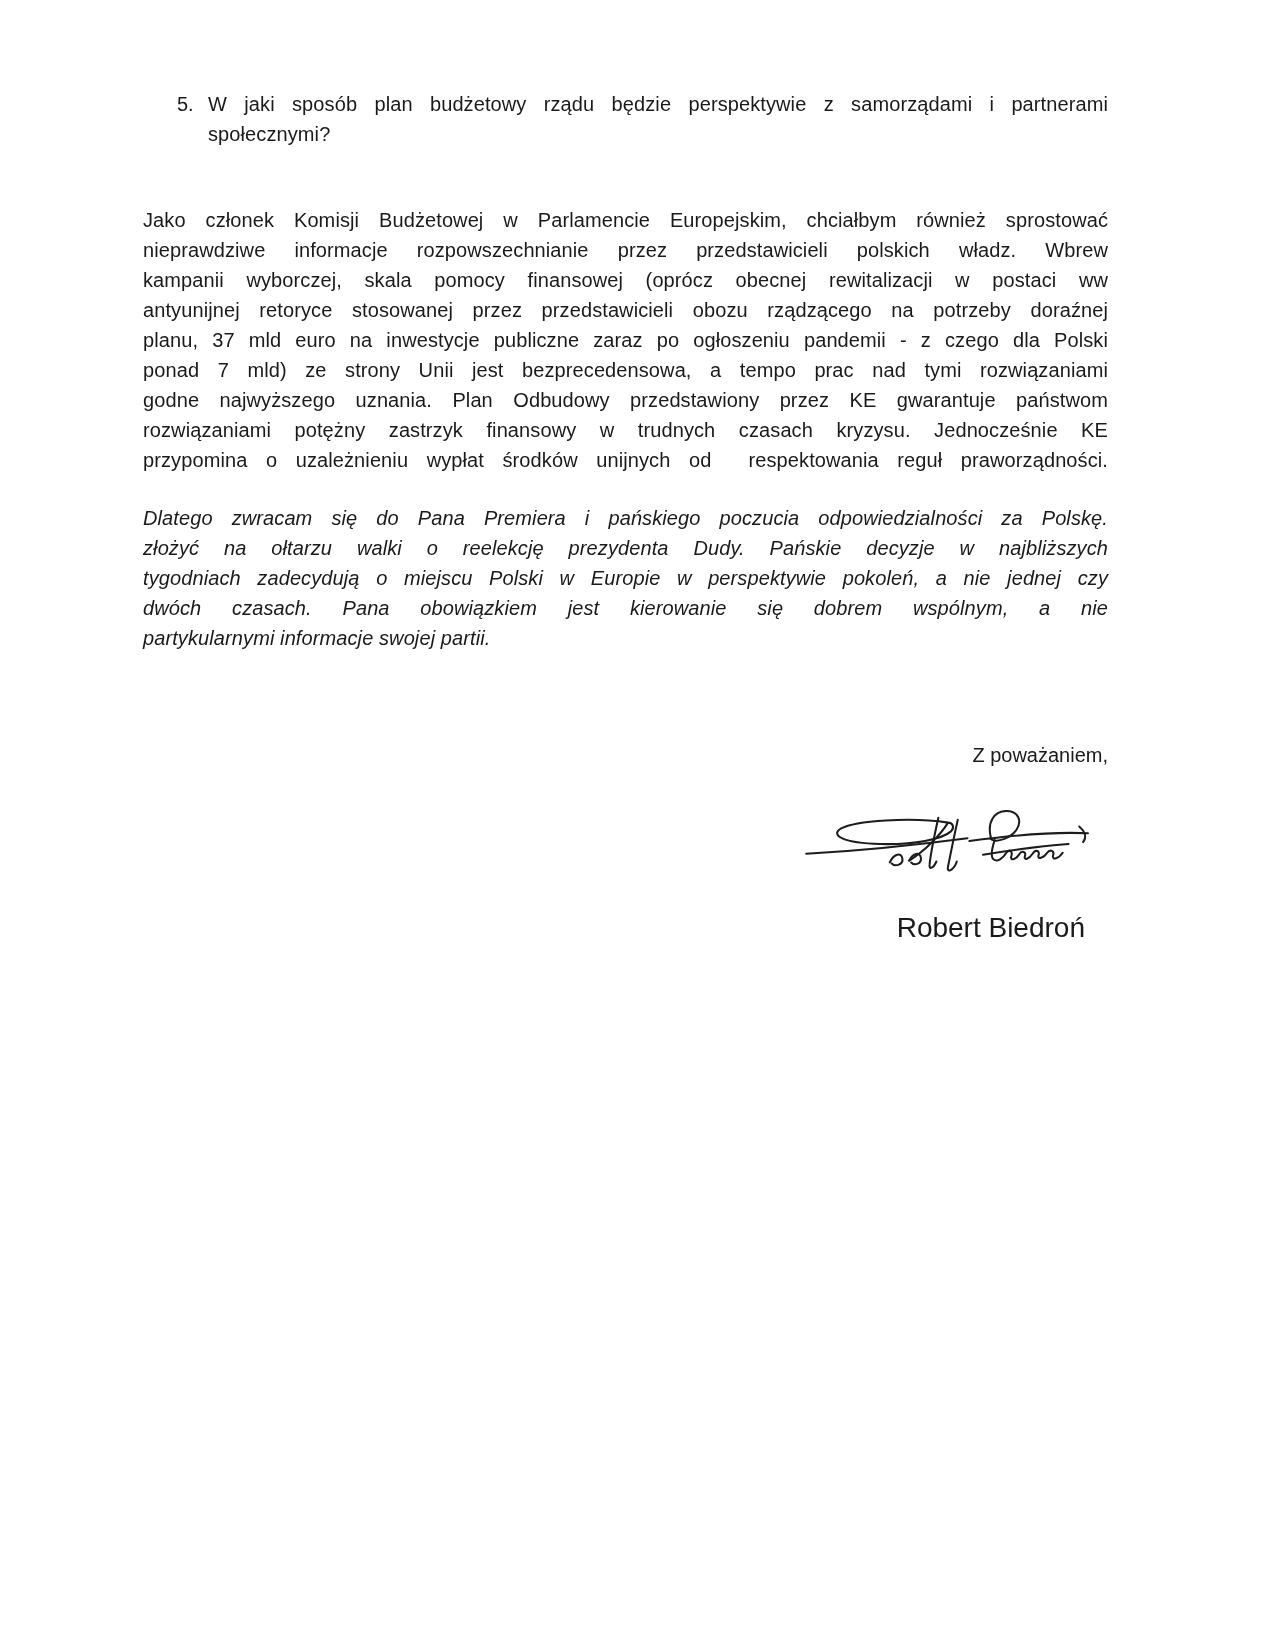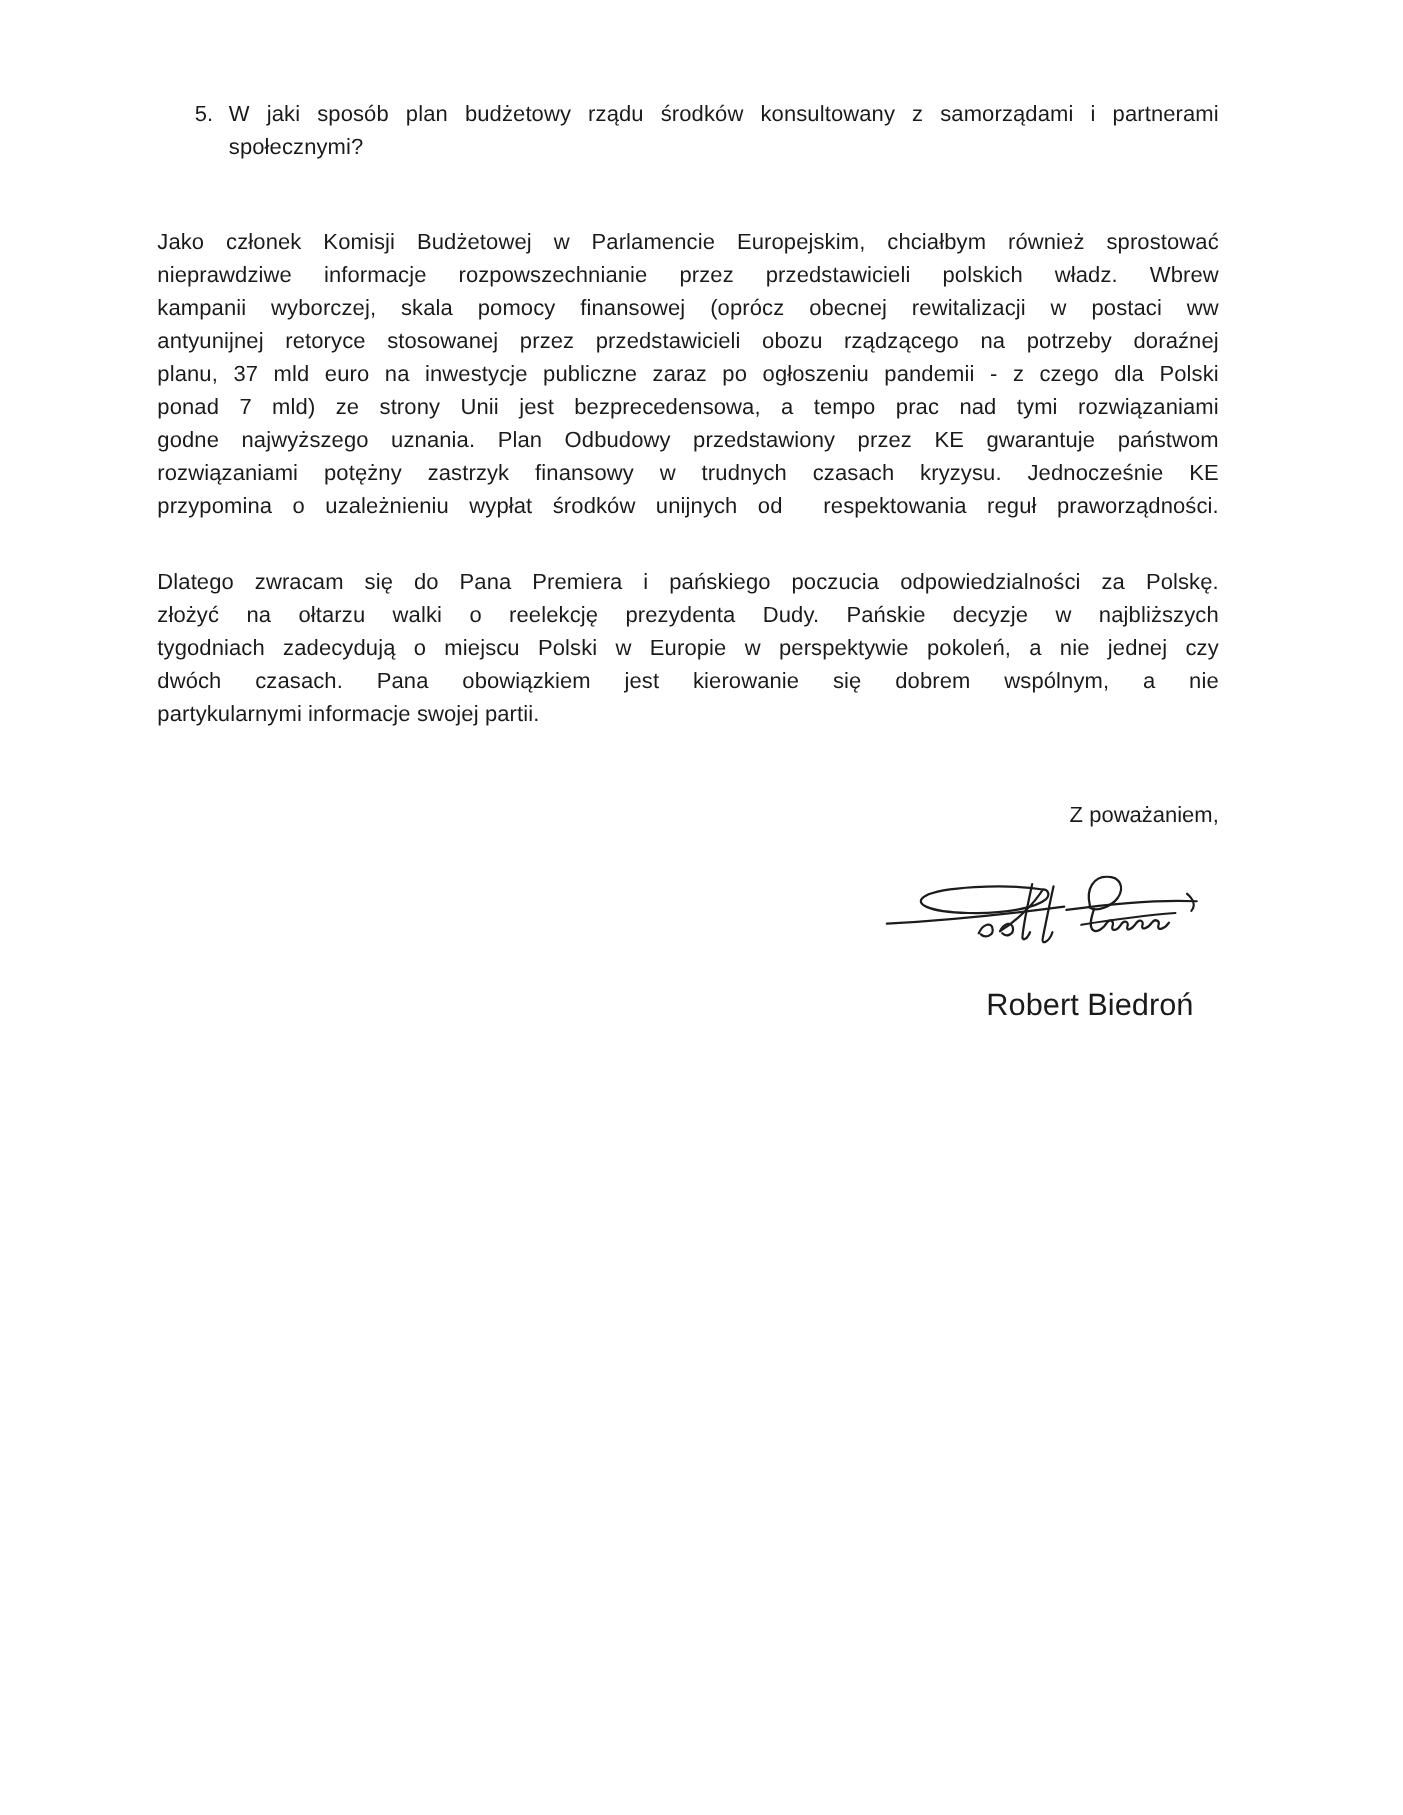--- a/index.html
+++ b/index.html
@@ -41,23 +41,23 @@
     flex: 0 0 31px;
     width: 31px;
     font-size: 20px;
     line-height: 30px;
   }
   .q-text {
     flex: 1 1 auto;
     min-width: 0;
   }
   .para.p1 { margin-top: 56px; }
-  .para.p2 { margin-top: 39px; }
+  .para.p2 { margin-top: 28px; font-style: italic; }
   .closing {
-    margin-top: 62px;
+    margin-top: 87px;
     text-align: right;
   }
   .salutation {
     font-size: 20px;
     line-height: 30px;
   }
   .sig-wrap {
     margin-top: 40px;
     padding-right: 8px;
     height: 68px;
@@ -76,21 +76,21 @@
 </style>
 </head>
 <body>
 
 <div class="page">
   <div class="body-col">
 
     <div class="question">
       <div class="q-num">5.</div>
       <div class="q-text">
-          <div class="text-line just-line">W jaki sposób plan budżetowy rządu środków konsultowany z samorządami i partnerami</div>
+          <div class="text-line just-line">W jaki sposób plan budżetowy rządu będzie perspektywie z samorządami i partnerami</div>
           <div class="text-line">społecznymi?</div>
         </div>
     </div>
 
     <div class="para p1">
         <div class="text-line just-line">Jako członek Komisji Budżetowej w Parlamencie Europejskim, chciałbym również sprostować</div>
         <div class="text-line just-line">nieprawdziwe informacje rozpowszechnianie przez przedstawicieli polskich władz. Wbrew</div>
         <div class="text-line just-line">kampanii wyborczej, skala pomocy finansowej (oprócz obecnej rewitalizacji w postaci ww</div>
         <div class="text-line just-line">antyunijnej retoryce stosowanej przez przedstawicieli obozu rządzącego na potrzeby doraźnej</div>
         <div class="text-line just-line">planu, 37 mld euro na inwestycje publiczne zaraz po ogłoszeniu pandemii - z czego dla Polski</div>

